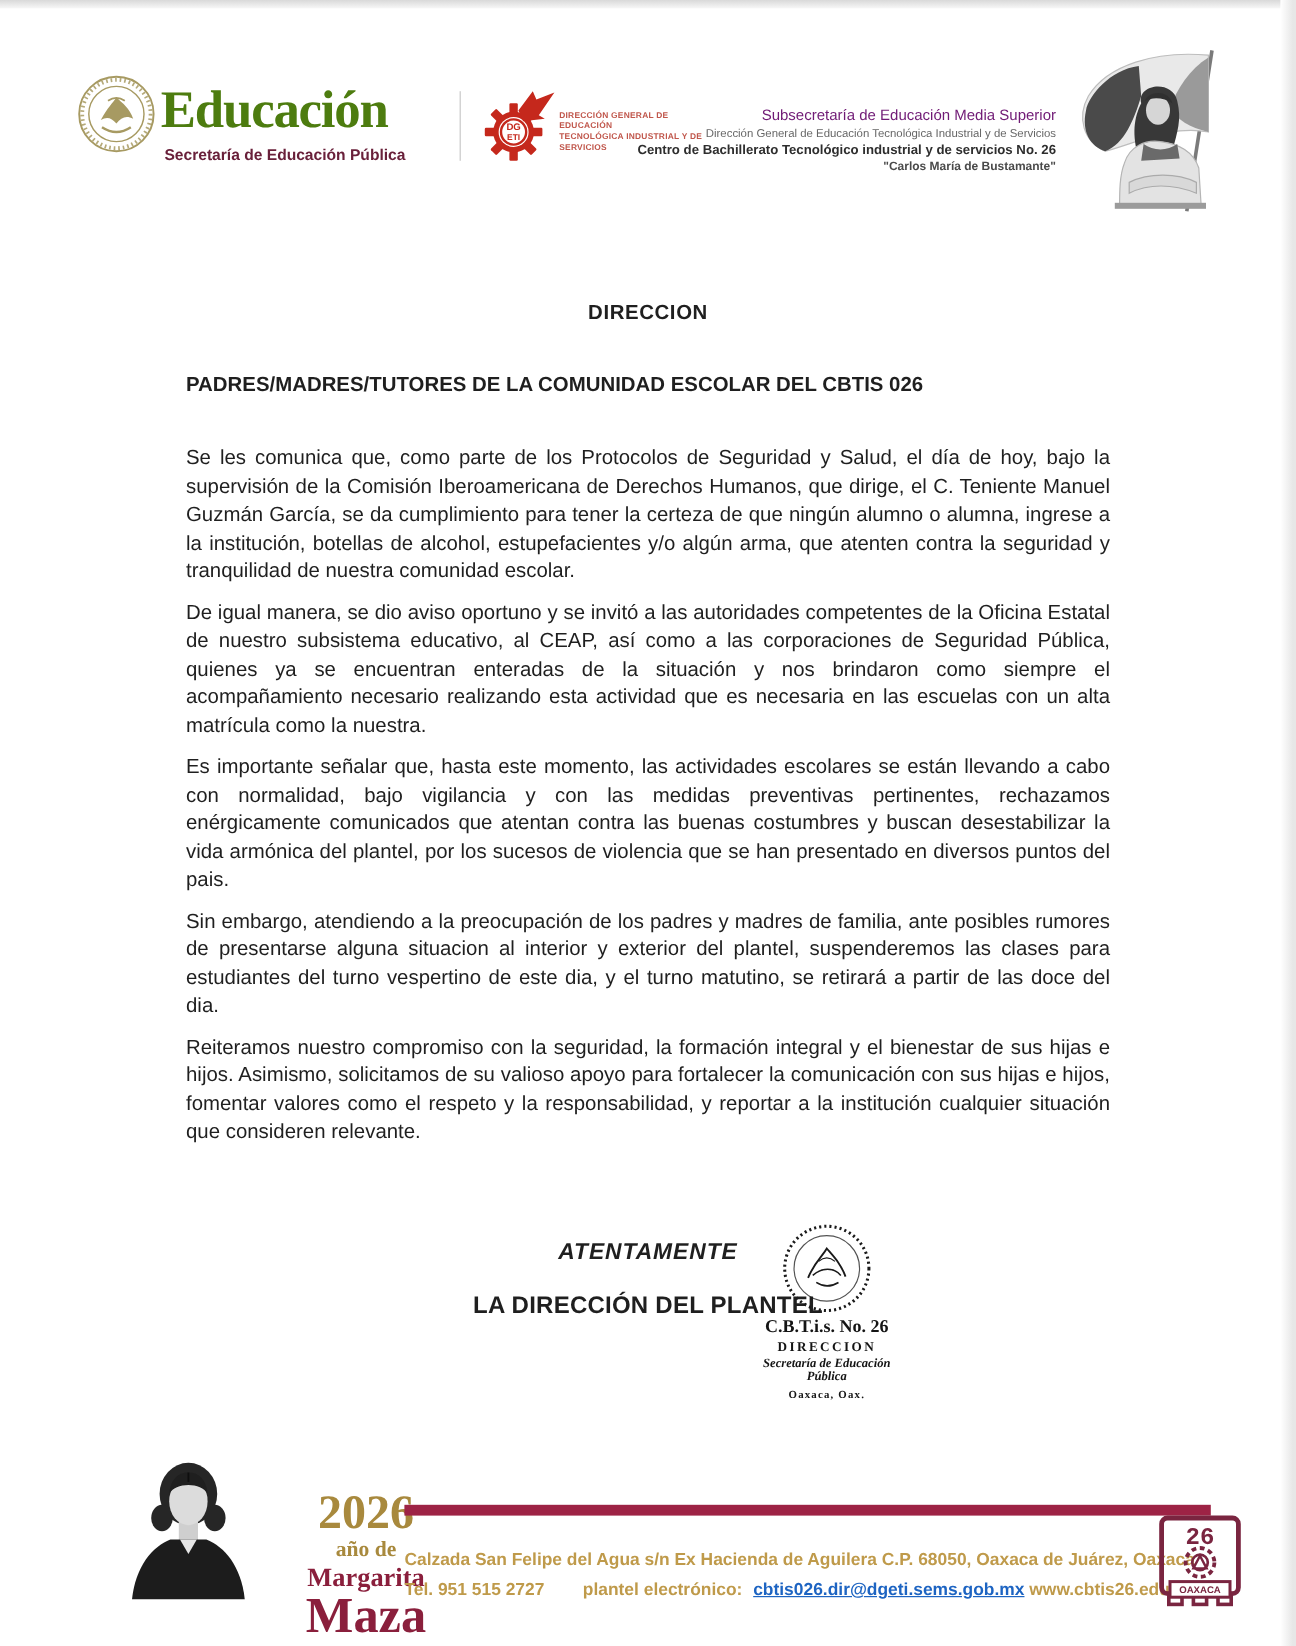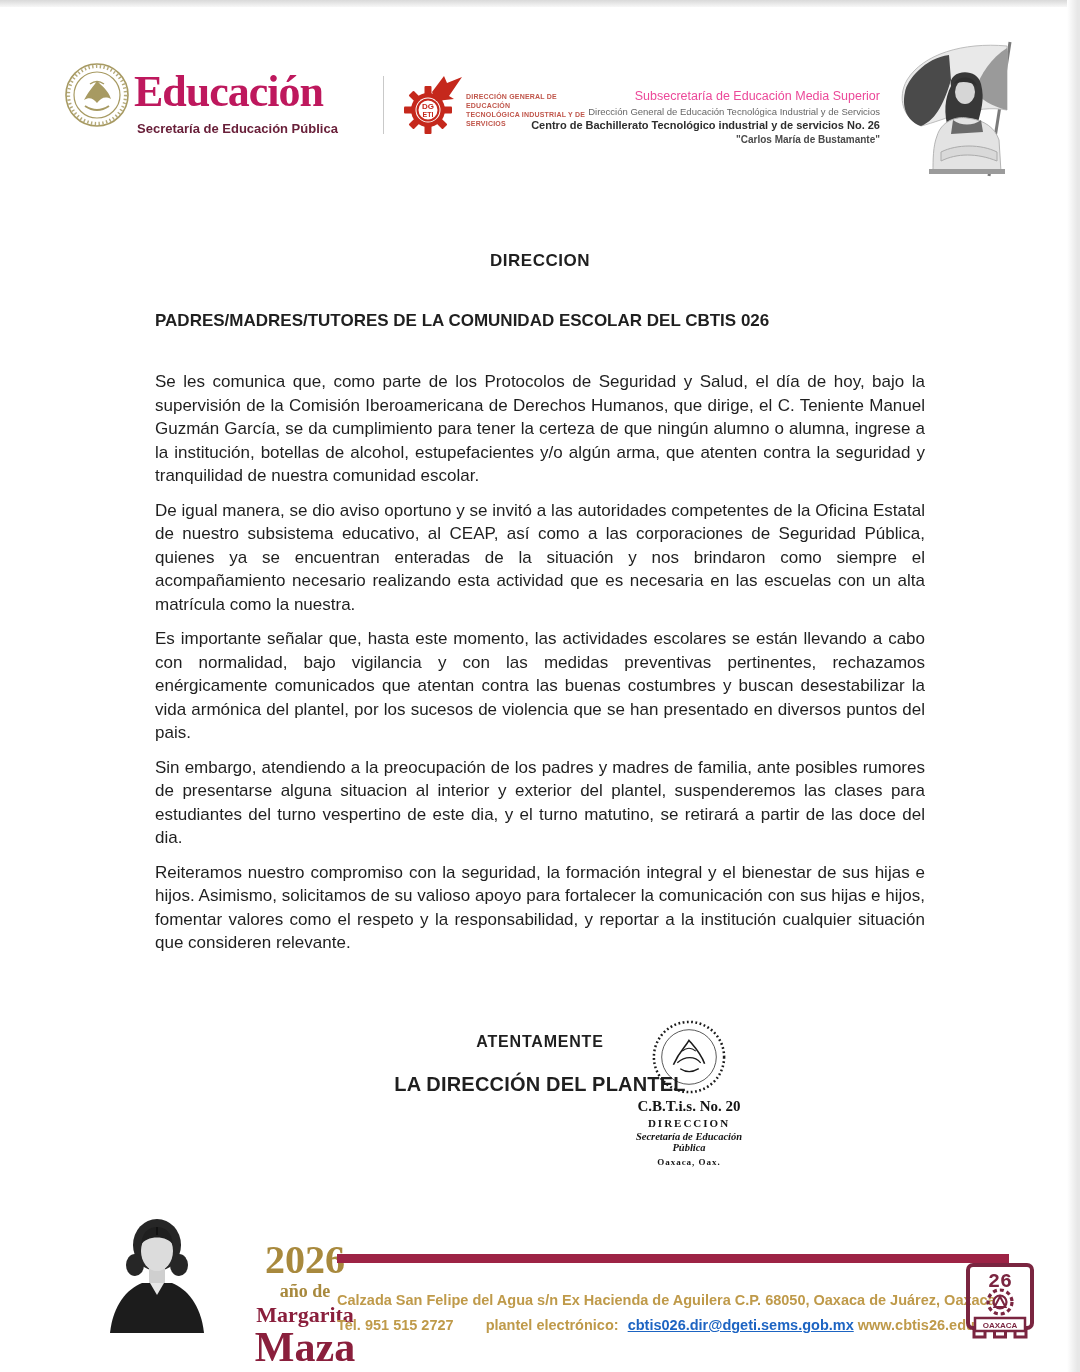--- a/index.html
+++ b/index.html
@@ -10,42 +10,42 @@
   }
   .scan-top { position:absolute; top:0; left:0; right:0; height:7px;
     background:linear-gradient(#d9d9d9,#f7f7f7); }
   .scan-right { position:absolute; top:0; right:0; width:13px; height:100%;
     background:linear-gradient(90deg,#ffffff 0%,#e7e7e7 80%); }
 
   
   .sep-seal { position:absolute; left:64px; top:62px; }
   .sep-brand { position:absolute; left:134px; top:66px;
     font-family:"Liberation Serif", serif; font-weight:bold;
-    font-size:44px; color:#be185d; letter-spacing:-1px; }
+    font-size:44px; color:#4d7c0f; letter-spacing:-1px; }
   .sep-sub { position:absolute; left:137px; top:121px;
     font-size:13px; font-weight:bold; color:#69203a; }
   .head-divider { position:absolute; left:383px; top:76px; width:1px; height:58px; background:#c9c9c9; }
   .dgeti-gear { position:absolute; left:402px; top:68px; }
   .dgeti-lines { position:absolute; left:466px; top:92px; width:120px;
     font-size:7px; font-weight:bold; color:#c0564b; line-height:9px; letter-spacing:.2px; }
   .head-right { position:absolute; right:200px; top:88px; width:420px; text-align:right; }
-  .head-right .l1 { font-size:12.5px; color:#ec4899; line-height:17px; }
+  .head-right .l1 { font-size:12.5px; color:#701a75; line-height:17px; }
   .head-right .l2 { font-size:9.5px; color:#666; line-height:13px; }
   .head-right .l3 { font-size:11px; font-weight:bold; color:#2e2e2e; line-height:15px; }
   .head-right .l4 { font-size:10px; font-weight:bold; color:#4a4a4a; line-height:14px; }
   .flag-woman { position:absolute; left:893px; top:40px; }
 
   
   .letter { position:absolute; left:155px; top:205px; width:770px; }
   .dateline { font-size:17px; text-align:center; padding-left:186px; }
   .title { margin-top:46px; font-size:17px; font-weight:bold; text-align:center; letter-spacing:.5px; }
   .addressee { margin-top:40px; font-size:17px; font-weight:bold; }
   .para { margin-top:0; margin-bottom:11px; font-size:17px; line-height:23.5px; text-align:justify; }
   .para:first-of-type { margin-top:39px; }
-  .closing { margin-top:78px; font-size:16px; font-weight:bold; text-align:center; letter-spacing:.8px; }
+  .closing { margin-top:78px; font-size:19px; font-weight:bold; text-align:center; letter-spacing:.8px;font-style:italic; }
   .signature { margin-top:22px; font-size:20px; font-weight:bold; text-align:center; letter-spacing:.2px; }
 
   
   .stamp { position:absolute; left:618px; top:1018px; width:142px; text-align:center;
     color:#141414; font-family:"Liberation Serif", serif; }
   .stamp svg { display:block; margin:0 auto; }
   .stamp .s1 { font-size:15px; font-weight:bold; margin-top:2px; }
   .stamp .s2 { font-size:11px; font-weight:bold; letter-spacing:2px; margin-top:2px; }
   .stamp .s3 { font-size:10.5px; font-style:italic; font-weight:bold; margin-top:2px; }
   .stamp .s4 { font-size:10.5px; font-style:italic; font-weight:bold; }
@@ -153,21 +153,21 @@
 
   <div class="stamp">
     <svg width="78" height="78" viewBox="0 0 80 80">
       <circle cx="40" cy="40" r="36" fill="none" stroke="#1a1a1a" stroke-width="2.6" stroke-dasharray="1.8 2.6"></circle>
       <circle cx="40" cy="40" r="28" fill="none" stroke="#1a1a1a" stroke-width="1" opacity=".75"></circle>
       <path d="M24,48 C30,34 36,30 40,23 C46,30 52,36 56,47" fill="none" stroke="#1a1a1a" stroke-width="1.6"></path>
       <path d="M28,46 C36,39 46,39 52,46" fill="none" stroke="#1a1a1a" stroke-width="1.3"></path>
       <path d="M31,52 Q40,58 50,52" fill="none" stroke="#1a1a1a" stroke-width="1.4"></path>
       <path d="M33,34 Q40,28 47,34" fill="none" stroke="#1a1a1a" stroke-width="1.1"></path>
     </svg>
-    <div class="s1">C.B.T.i.s. No. 20</div>
+    <div class="s1">C.B.T.i.s. No. 26</div>
     <div class="s2">DIRECCION</div>
     <div class="s3">Secretaría de Educación</div>
     <div class="s4">Pública</div>
     <div class="s5">Oaxaca, Oax.</div>
   </div>
 
   <div class="mm-portrait">
     <svg width="150" height="130" viewBox="0 0 150 130">
       <ellipse cx="75" cy="42" rx="24" ry="26" fill="#262626"></ellipse>
       <ellipse cx="97" cy="62" rx="9" ry="11" fill="#262626"></ellipse>

